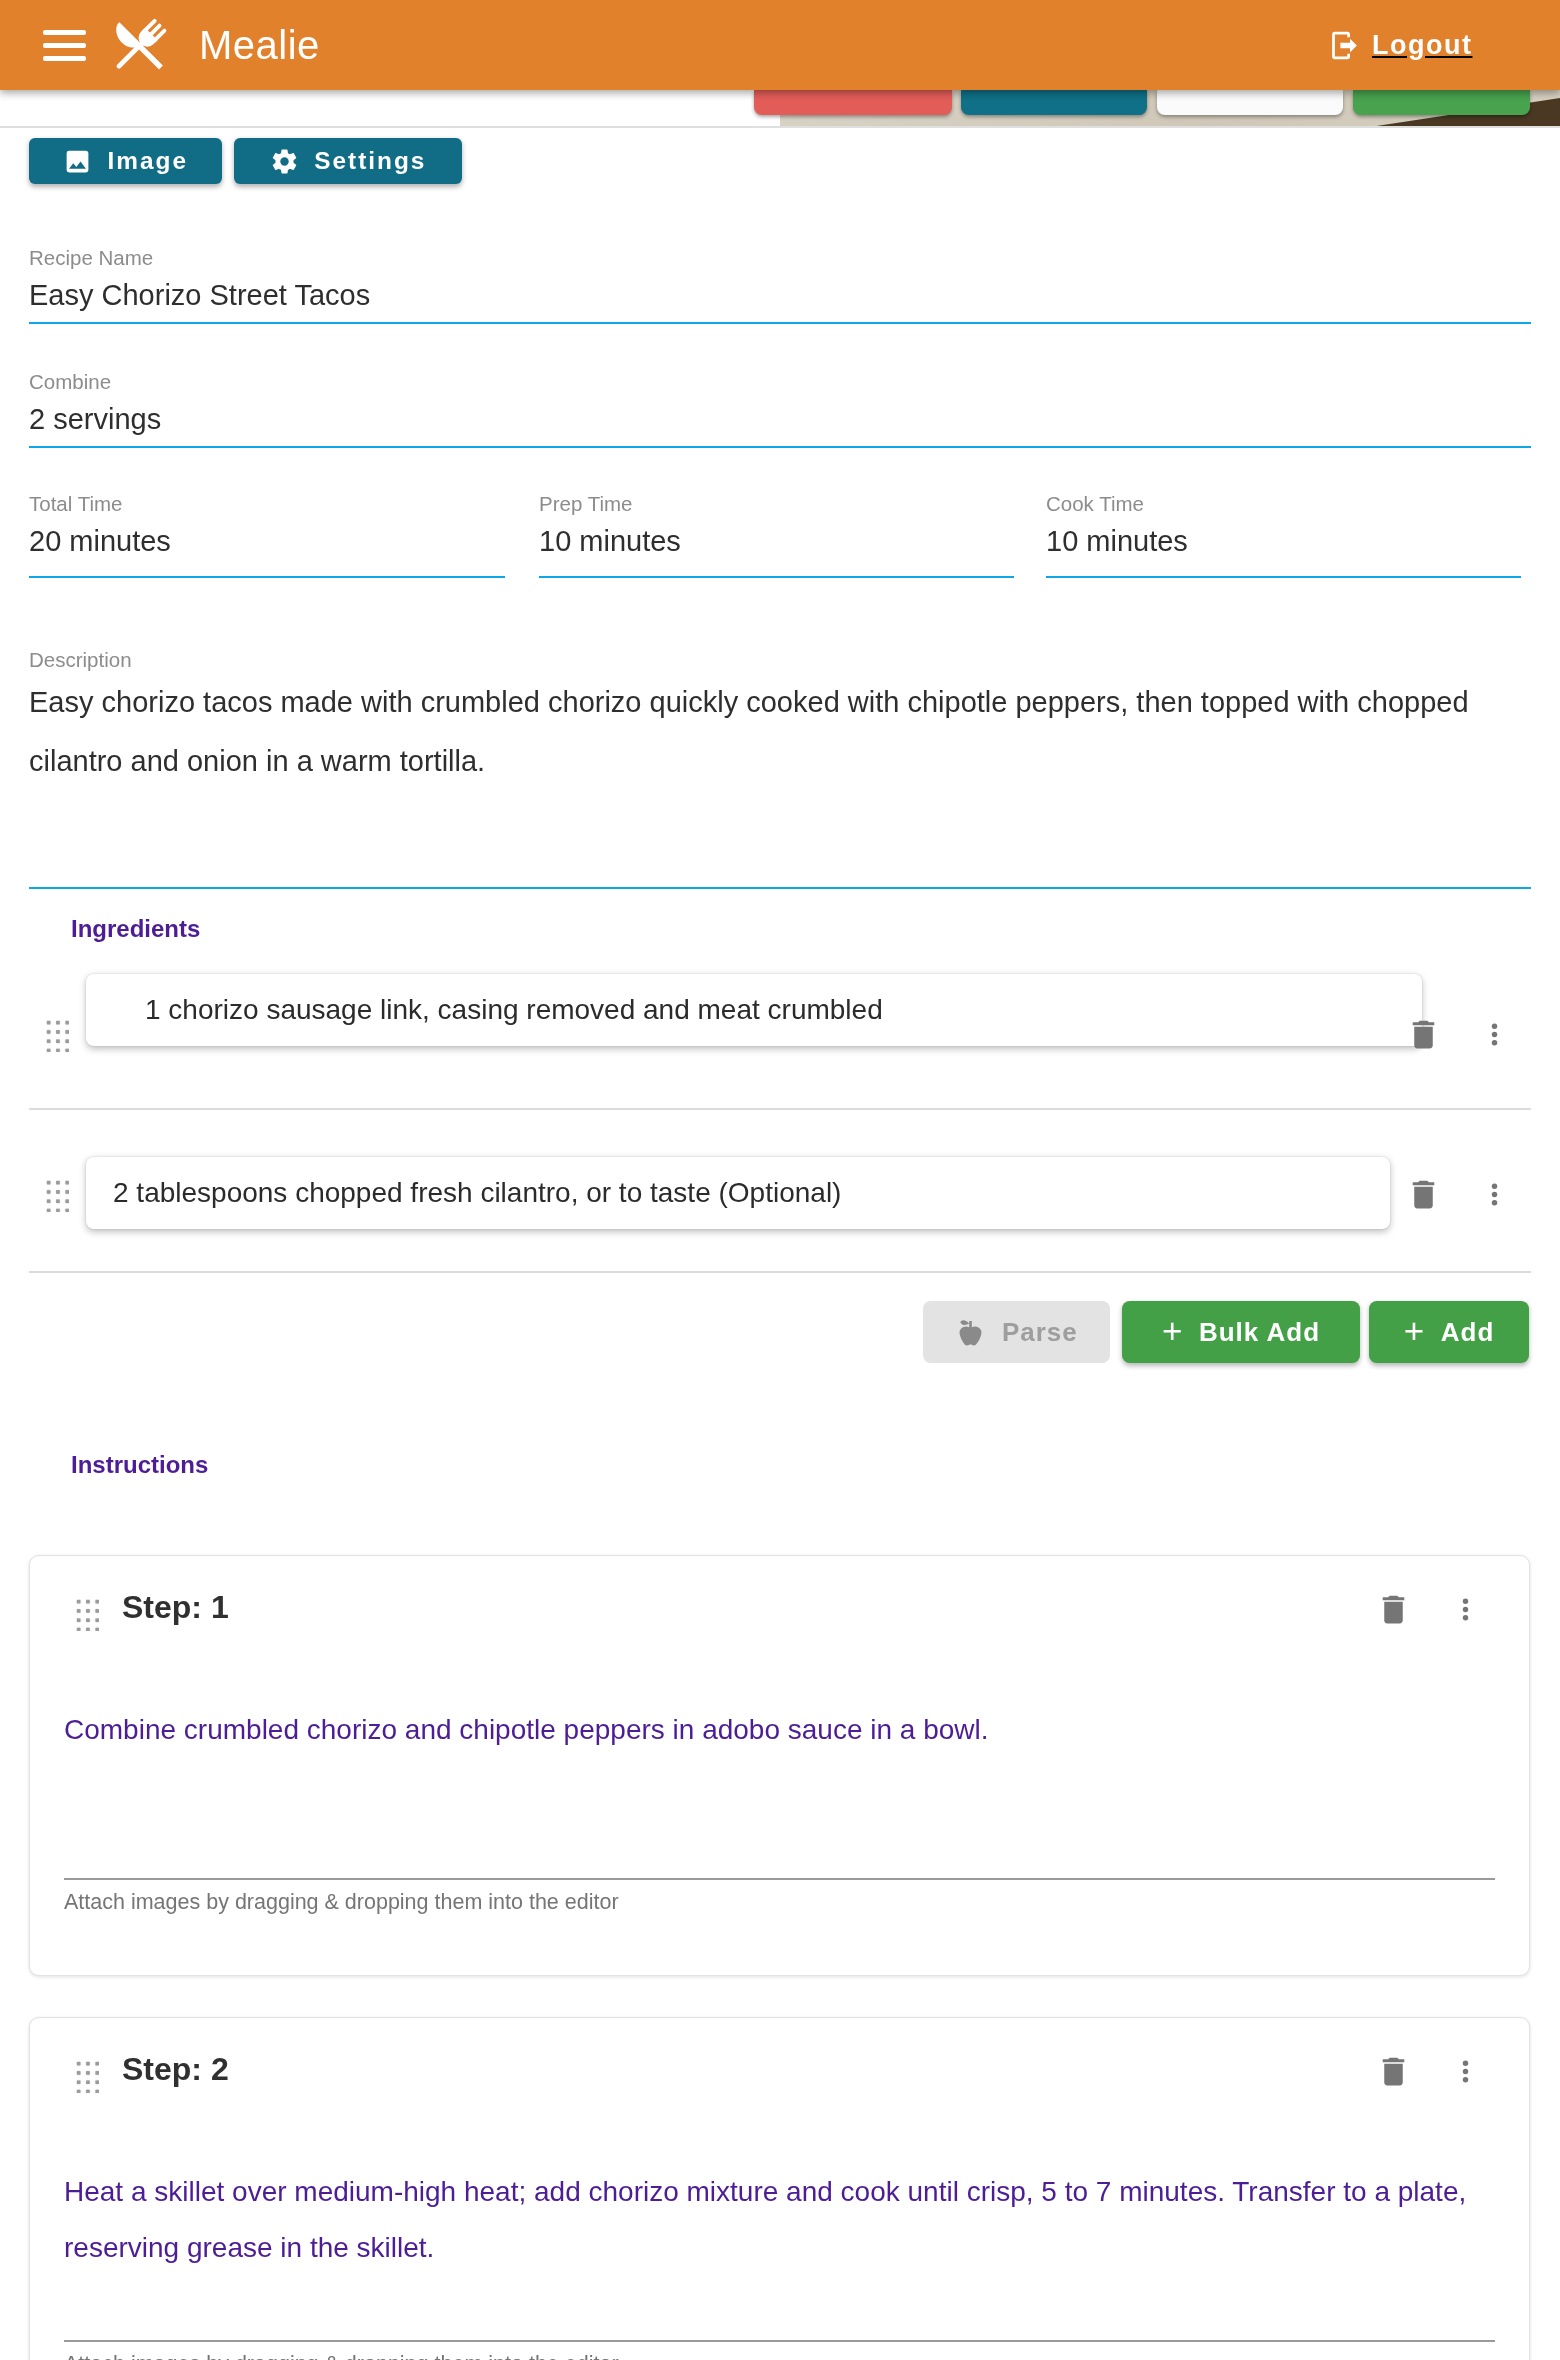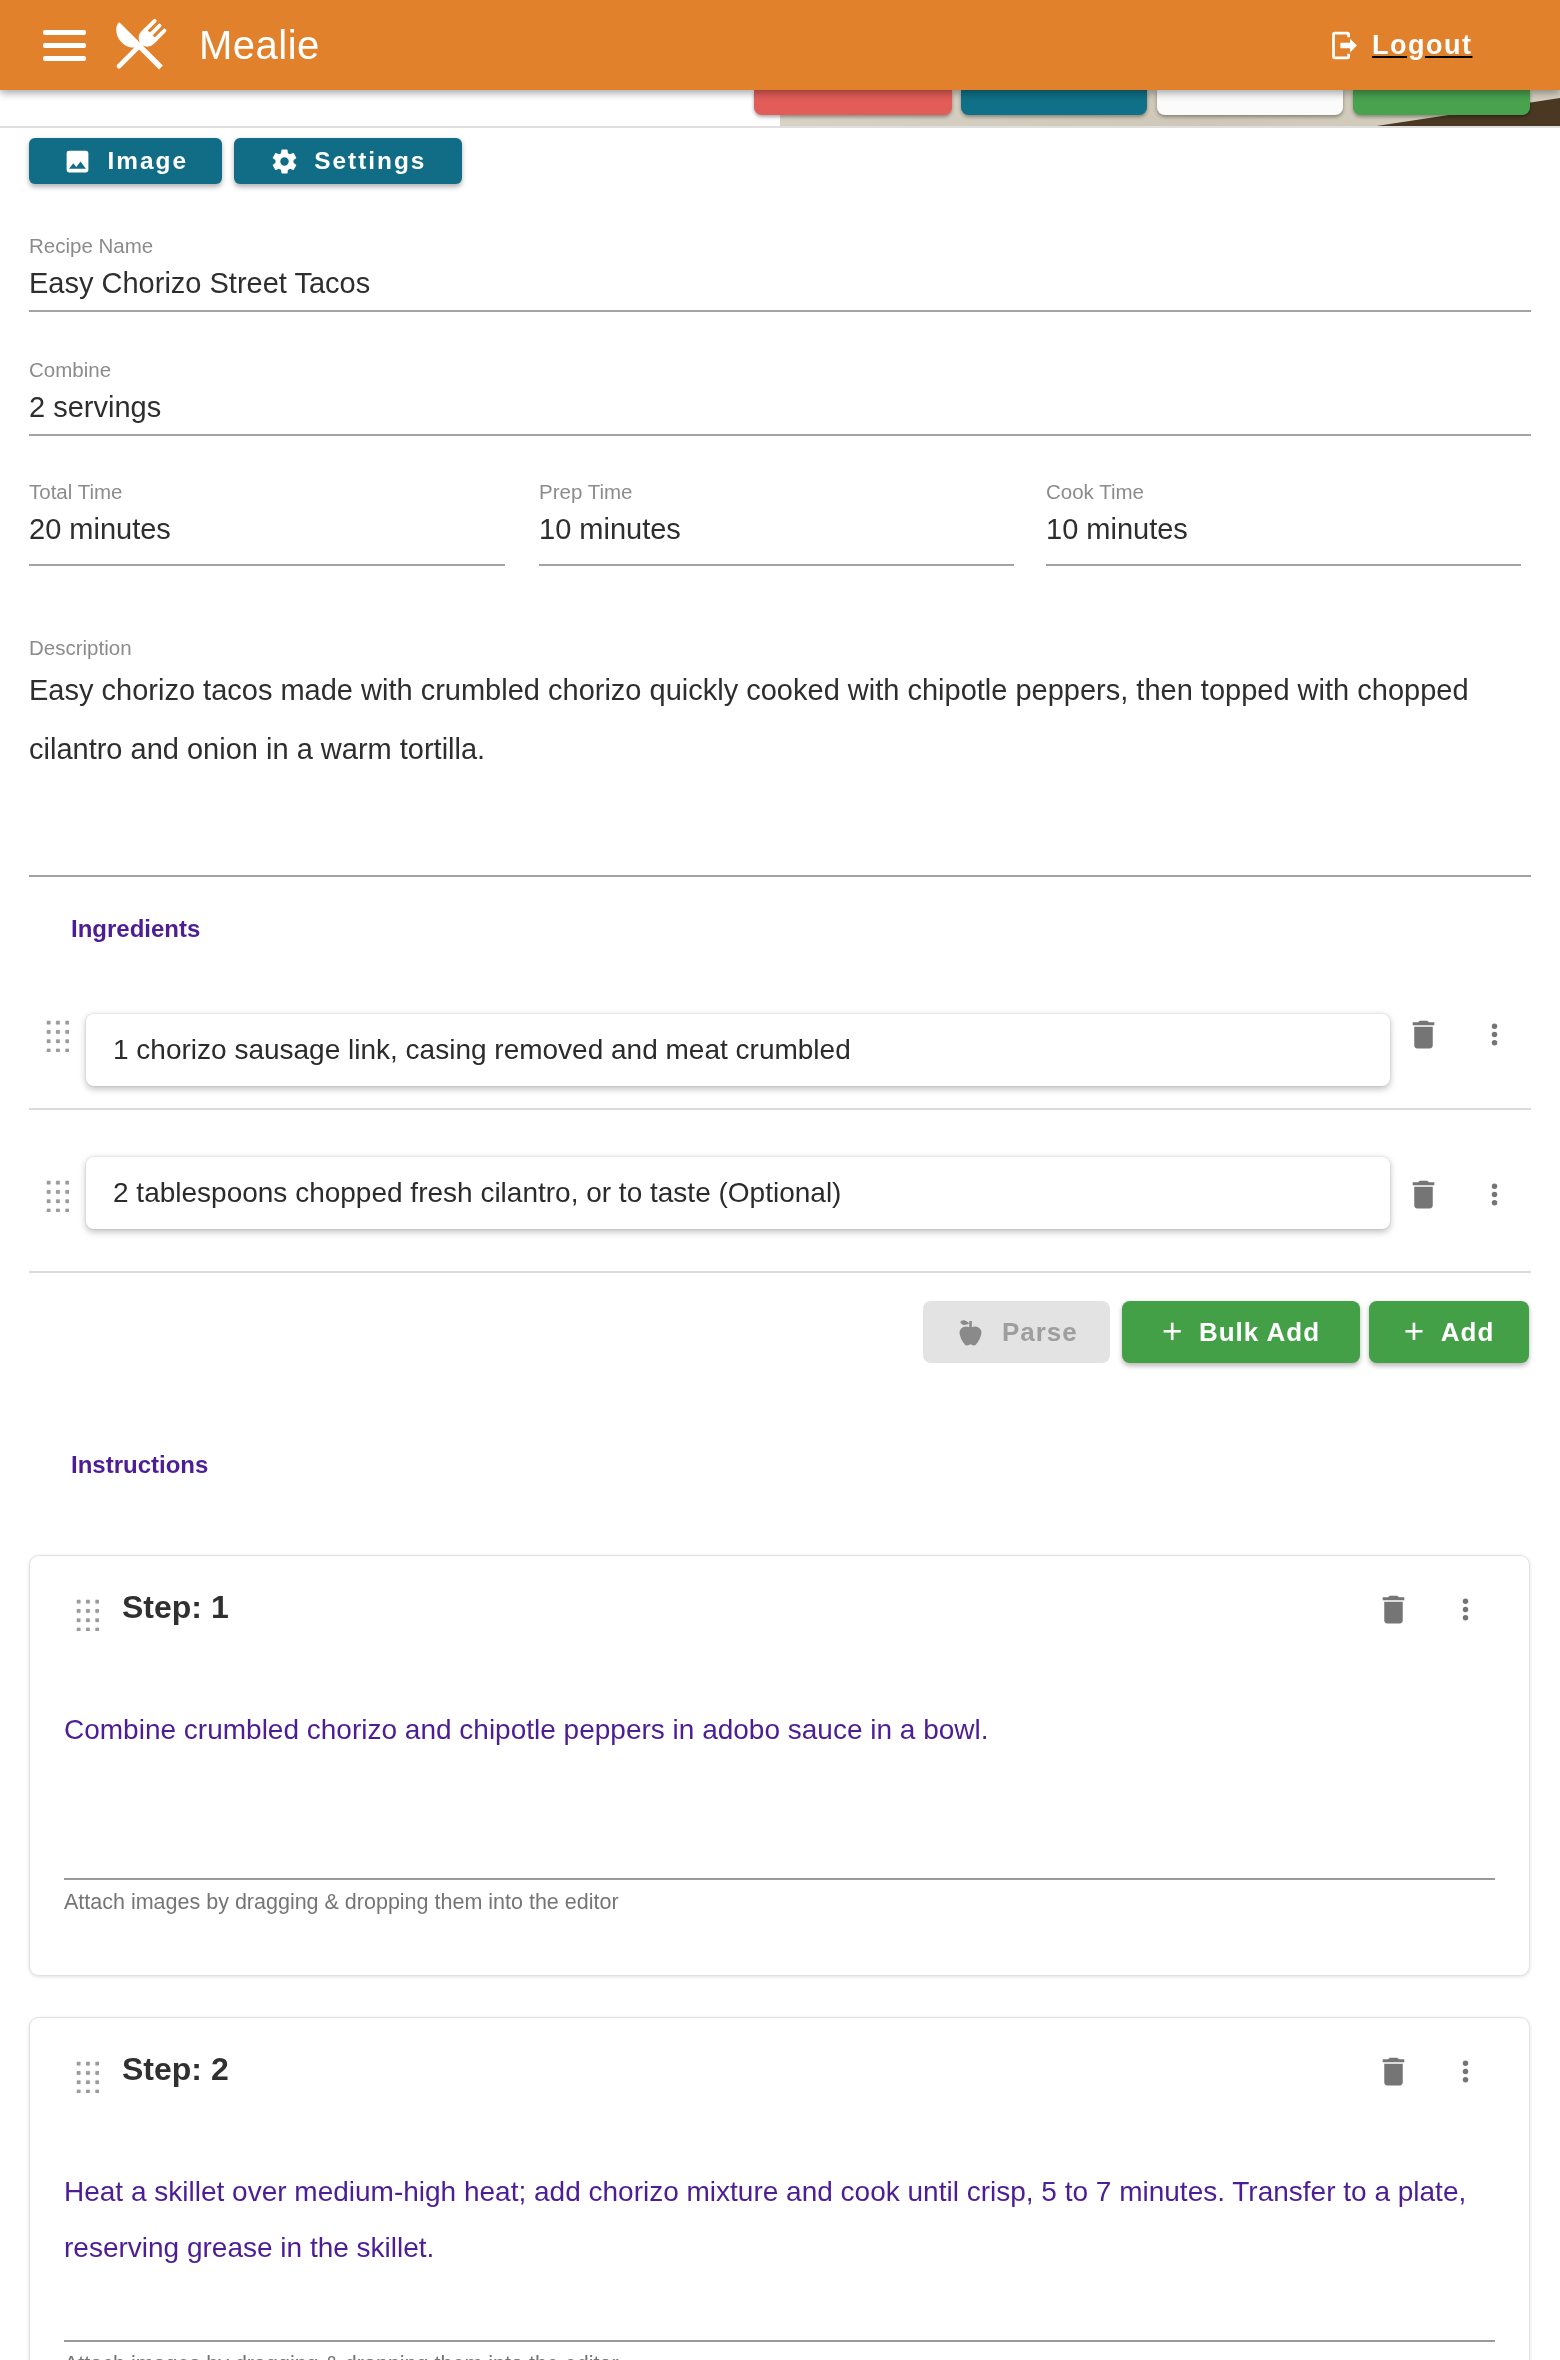--- a/index.html
+++ b/index.html
@@ -43,21 +43,21 @@
 
   
   .teal-btn{top:138px;height:46px;background:#116C86;border-radius:5.9px;
             display:flex;align-items:center;justify-content:center;gap:15.6px;
             color:#fff;font-size:24.4px;font-weight:700;letter-spacing:2px;
             box-shadow:0 2.9px 4.9px rgba(0,0,0,0.3);cursor:pointer;}
   .btn-image{left:29px;width:193px;}
   .btn-settings{left:234px;width:228px;}
 
   
-  .field{border-bottom:2px solid #a3a3a3;}
+  .field{border-bottom:2px solid #0ea5e9;margin-top:12px;}
   .f-label{position:absolute;left:0;top:0;font-size:20.5px;color:#8C8C8C;}
   .f-value{position:absolute;left:0;top:33px;font-size:29px;color:#2E2E2E;cursor:text;}
   .f-name{left:29px;top:234px;width:1502px;height:76px;}
   .f-servings{left:29px;top:358px;width:1502px;height:76px;}
   .f-time{top:480px;height:84px;}
   .f-total{left:29px;width:476px;}
   .f-prep{left:539px;width:475px;}
   .f-cook{left:1046px;width:475px;}
   .f-desc{left:29px;top:636px;width:1502px;height:239px;}
   .f-desc .f-value{top:25px;line-height:59px;width:1502px;}
@@ -177,21 +177,21 @@
   <div class="f-value">10 minutes</div>
 </div>
 <div class="abs field f-desc">
   <span class="f-label">Description</span>
   <div class="f-value">Easy chorizo tacos made with crumbled chorizo quickly cooked with chipotle peppers, then topped with chopped cilantro and onion in a warm tortilla.</div>
 </div>
 
 <div class="abs section-h" style="left:29px;top:915px;">Ingredients</div>
 
 <div class="abs drag-handle" style="left:44px;top:1018px;"></div>
-<div class="abs ing-card" style="top:1014px;">
+<div class="abs ing-card" style="top:974px;padding-left:32px;">
   <span>1 chorizo sausage link, casing removed and meat crumbled</span>
 </div>
 <svg class="abs icon-btn" style="left:1405px;top:1016px;" width="37" height="37" viewBox="0 0 24 24">
   <path fill="#757575" d="M19,4H15.5L14.5,3H9.5L8.5,4H5V6H19M6,19A2,2 0 0,0 8,21H16A2,2 0 0,0 18,19V7H6V19Z"></path>
 </svg>
 <svg class="abs icon-btn" style="left:1478px;top:1018px;" width="33" height="33" viewBox="0 0 24 24">
   <path fill="#757575" d="M12,16A2,2 0 0,1 14,18A2,2 0 0,1 12,20A2,2 0 0,1 10,18A2,2 0 0,1 12,16M12,10A2,2 0 0,1 14,12A2,2 0 0,1 12,14A2,2 0 0,1 10,12A2,2 0 0,1 12,10M12,4A2,2 0 0,1 14,6A2,2 0 0,1 12,8A2,2 0 0,1 10,6A2,2 0 0,1 12,4Z"></path>
 </svg>
 
 <div class="abs ing-divider" style="top:1108px;"></div>

